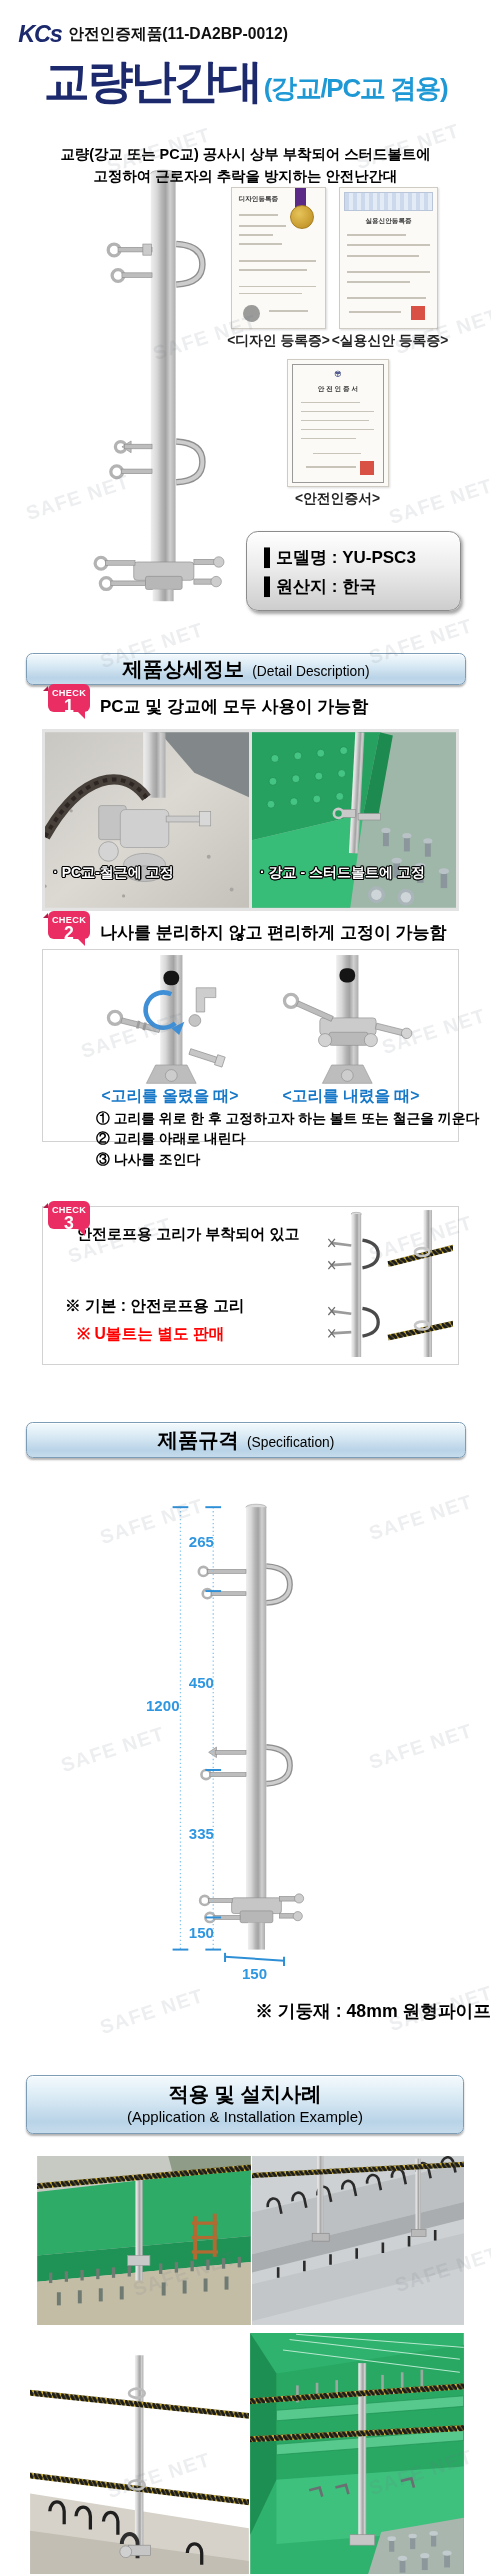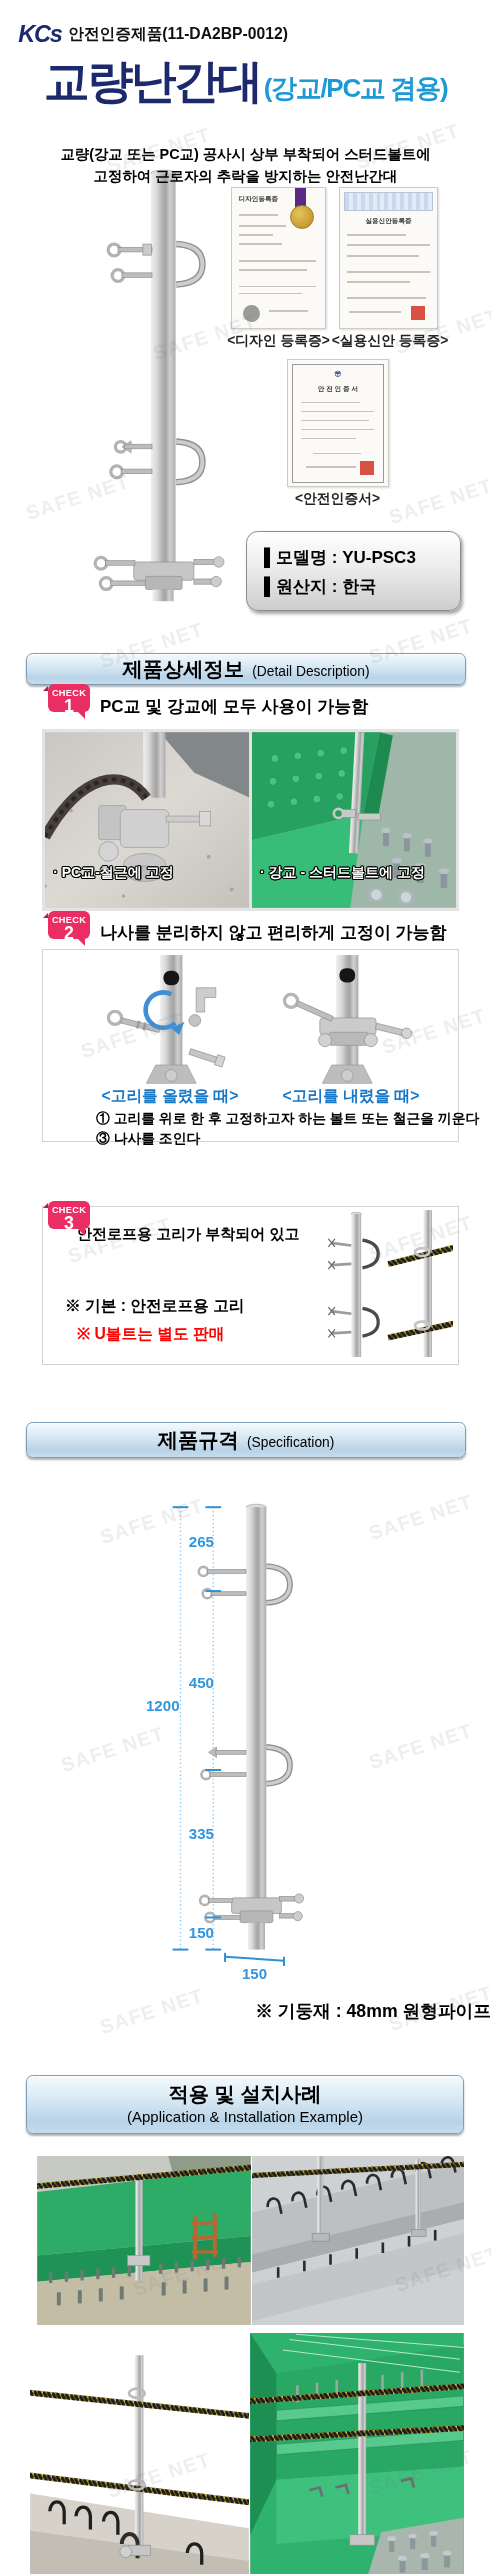--- a/index.html
+++ b/index.html
@@ -331,20 +331,21 @@
       <g transform="rotate(14 156 108)">
           <rect x="156" y="104" width="44" height="9" fill="#c6c6c6" stroke="#8f8f8f"></rect>
           <circle cx="204" cy="108" r="8" fill="#d4d4d4" stroke="#8f8f8f"></circle>
         </g>
       <circle cx="112" cy="184" r="9" fill="#cdcdcd" stroke="#8f8f8f"></circle>
     </svg>
     <div class="c2-caption" style="left:42px;top:136px;">&lt;고리를 올렸을 때&gt;</div>
     <div class="c2-caption" style="left:223px;top:136px;">&lt;고리를 내렸을 때&gt;</div>
     <div class="c2-steps">
       <div>① 고리를 위로 한 후 고정하고자 하는 볼트 또는 철근을 끼운다</div>
+      <div>② 고리를 아래로 내린다</div>
       <div>③ 나사를 조인다</div>
     </div>
   </div>
 
   <div class="check-badge" style="left:48px;top:1201px;">
     <div class="cb-label">CHECK</div>
     <div class="cb-num">3</div>
   </div>
   <div class="detail-box" style="left:42px;top:1206px;width:417px;height:159px;">
     <div class="c3-desc">

